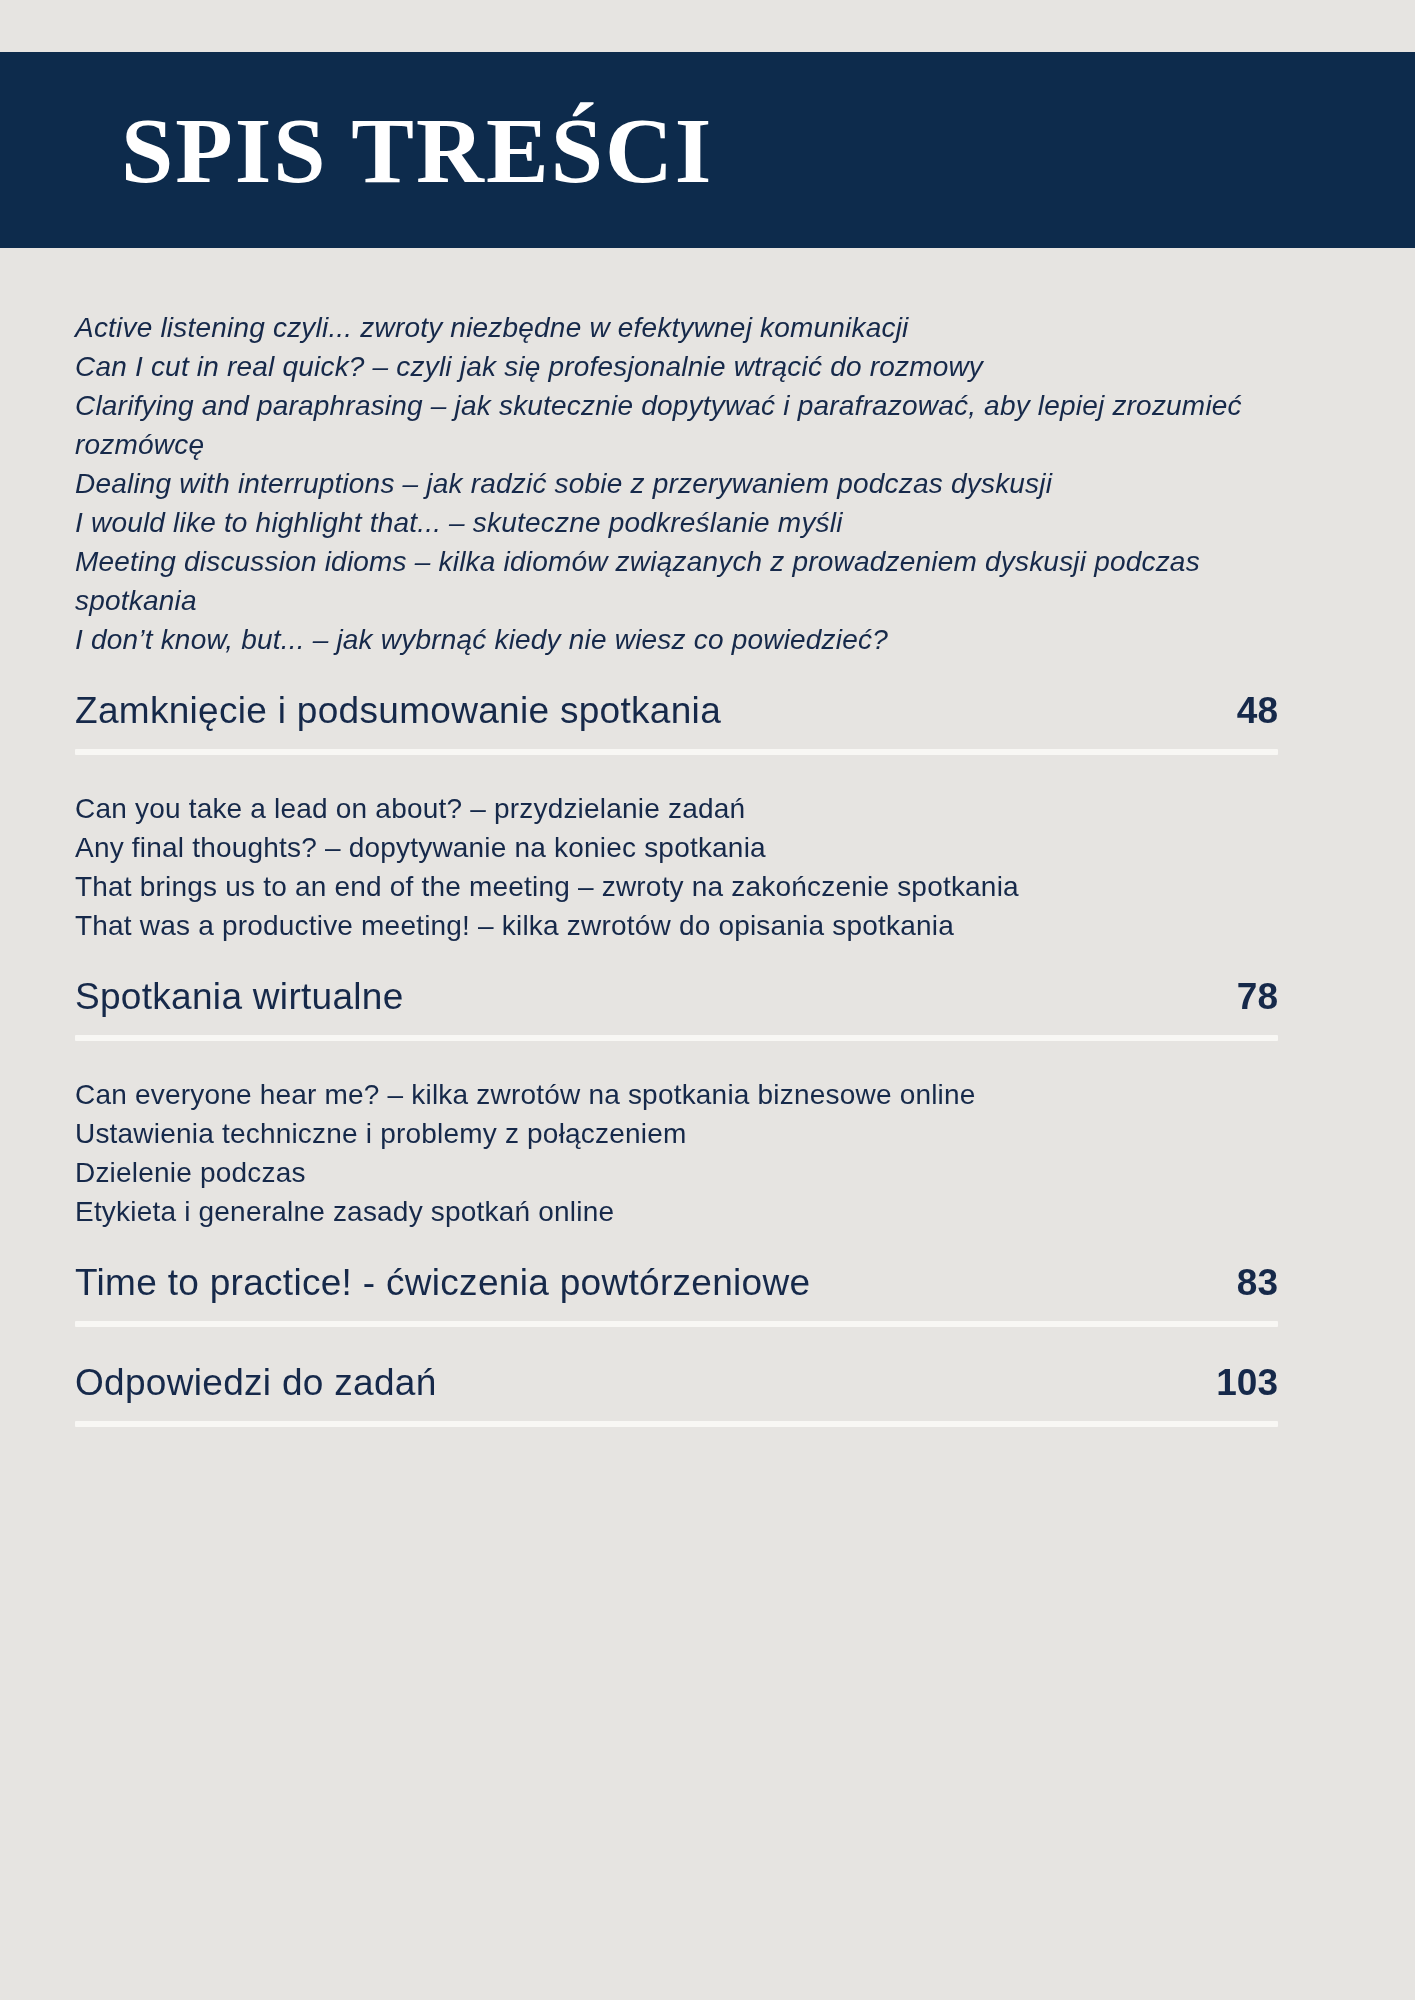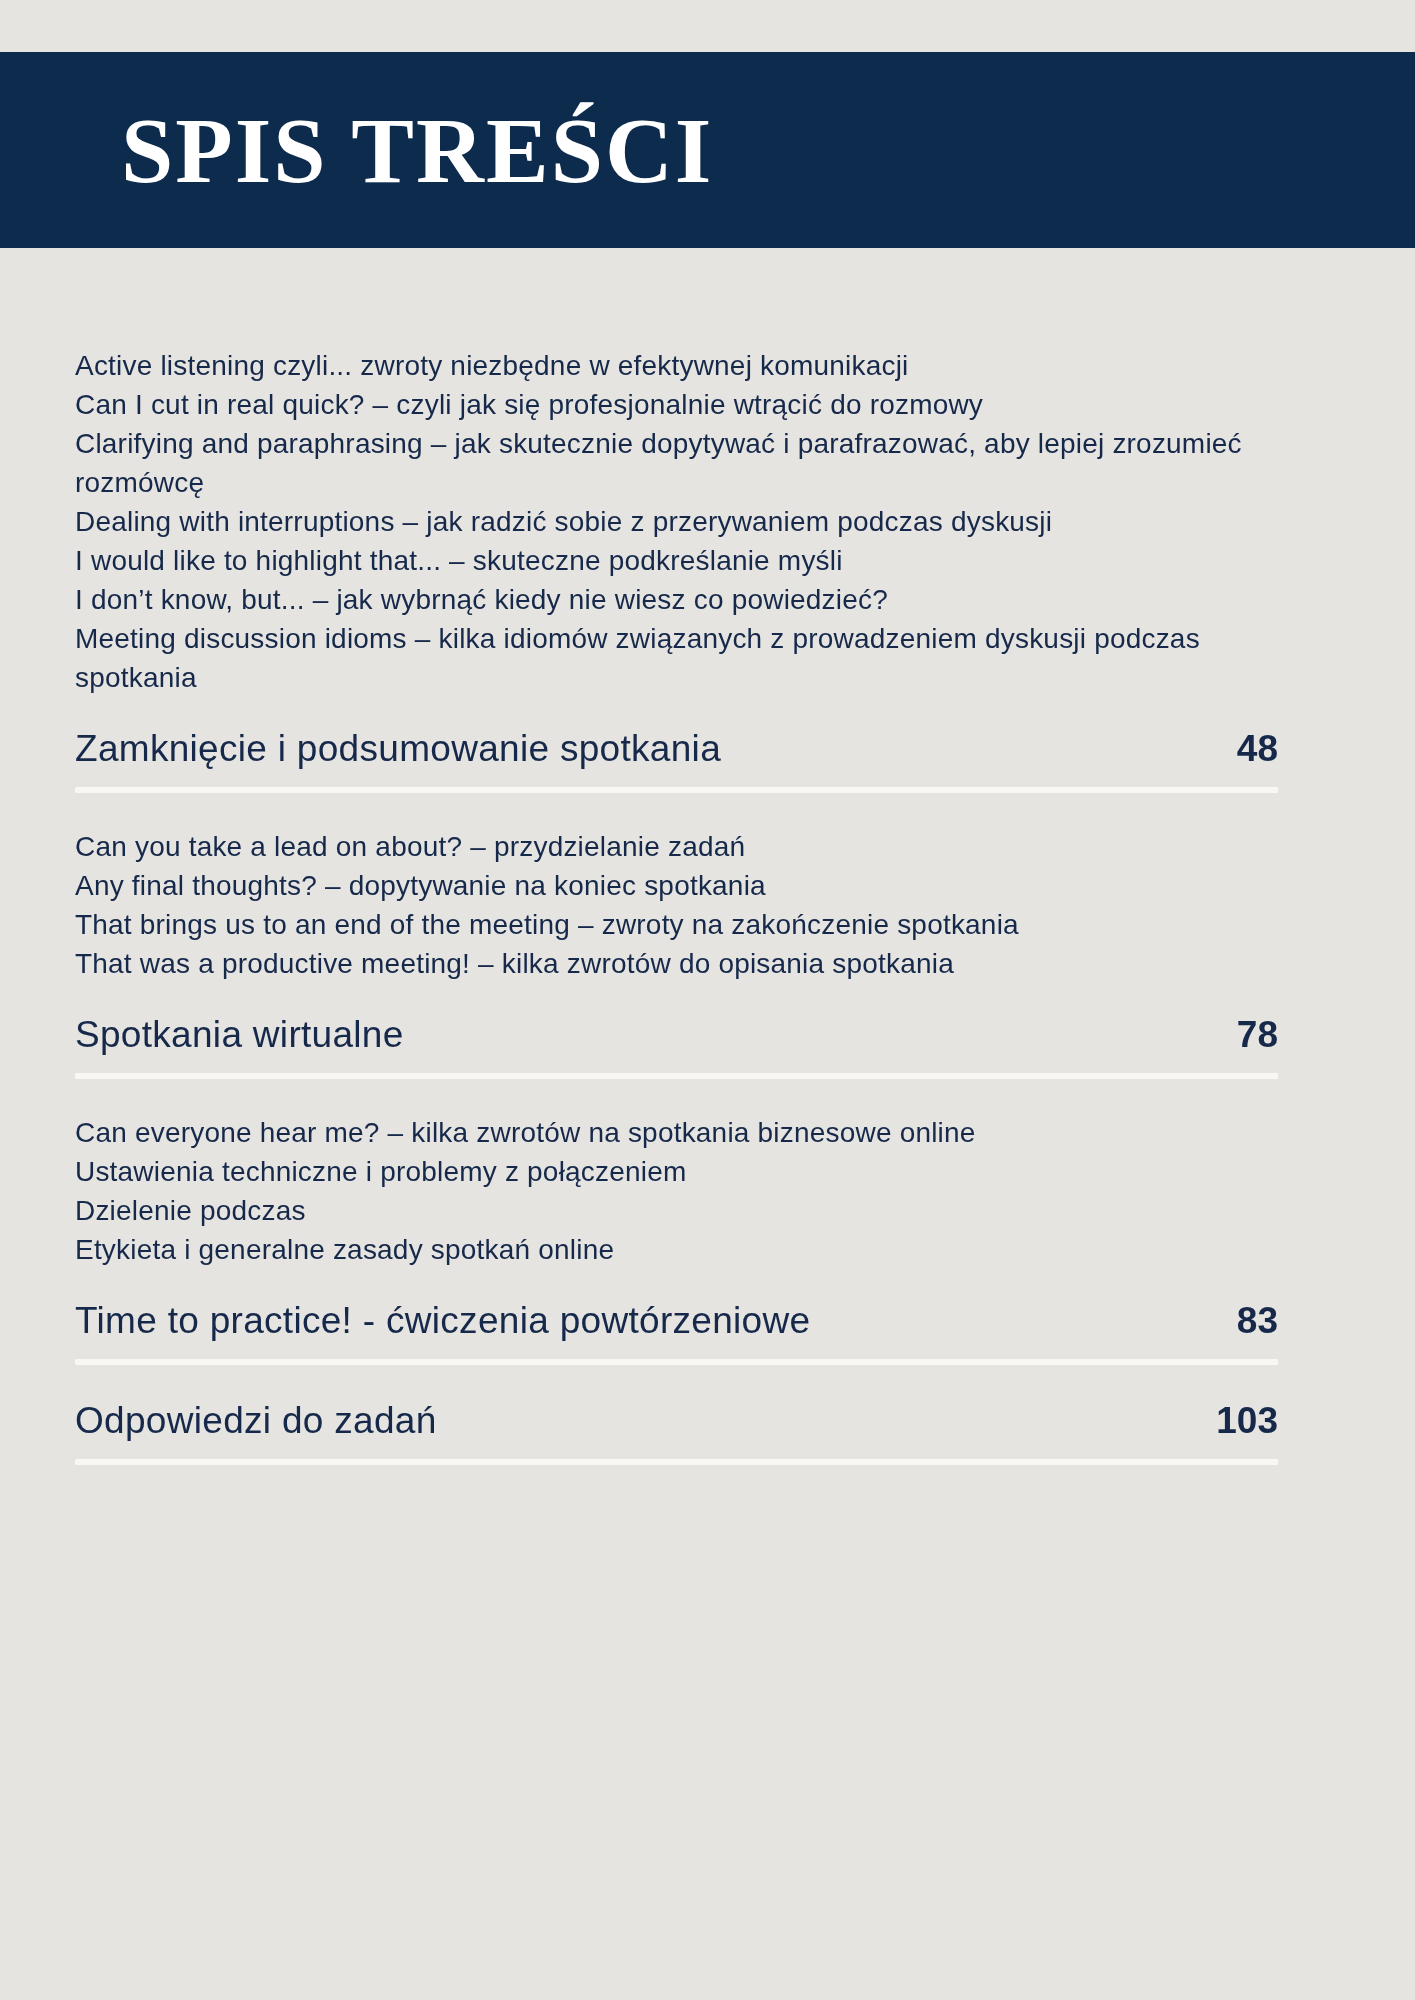--- a/index.html
+++ b/index.html
@@ -32,21 +32,21 @@
     font-weight:700;
     font-size:94px;
     letter-spacing:2px;
     line-height:1;
   }
   .content{
     margin-left:75px;
     margin-right:137px; 
   }
   .toc-list{margin:0;padding:0;}
-  .toc-list.first{margin-top:98px;}
+  .toc-list.first{margin-top:60px;font-style:italic;}
   .toc-item{
     margin:0;
     font-size:28px;
     line-height:39px;
     letter-spacing:0.2px;
     color:var(--ink);
   }
   .section-head{
     display:flex;
     justify-content:space-between;
@@ -83,22 +83,22 @@
 </header>
 
 <main class="content">
 
   <div class="toc-list first">
     <p class="toc-item">Active listening czyli... zwroty niezbędne w efektywnej komunikacji</p>
     <p class="toc-item">Can I cut in real quick? – czyli jak się profesjonalnie wtrącić do rozmowy</p>
     <p class="toc-item">Clarifying and paraphrasing – jak skutecznie dopytywać i parafrazować, aby lepiej zrozumieć rozmówcę</p>
     <p class="toc-item">Dealing with interruptions – jak radzić sobie z przerywaniem podczas dyskusji</p>
     <p class="toc-item">I would like to highlight that... – skuteczne podkreślanie myśli</p>
+    <p class="toc-item">Meeting discussion idioms – kilka idiomów związanych z prowadzeniem dyskusji podczas spotkania</p>
     <p class="toc-item">I don’t know, but... – jak wybrnąć kiedy nie wiesz co powiedzieć?</p>
-    <p class="toc-item">Meeting discussion idioms – kilka idiomów związanych z prowadzeniem dyskusji podczas spotkania</p>
   </div>
 
   <div class="section-head">
     <h2 class="section-title">Zamknięcie i podsumowanie spotkania</h2>
     <span class="section-page">48</span>
   </div>
   <div class="rule"></div>
 
   <div class="toc-list">
     <p class="toc-item">Can you take a lead on about? – przydzielanie zadań</p>

